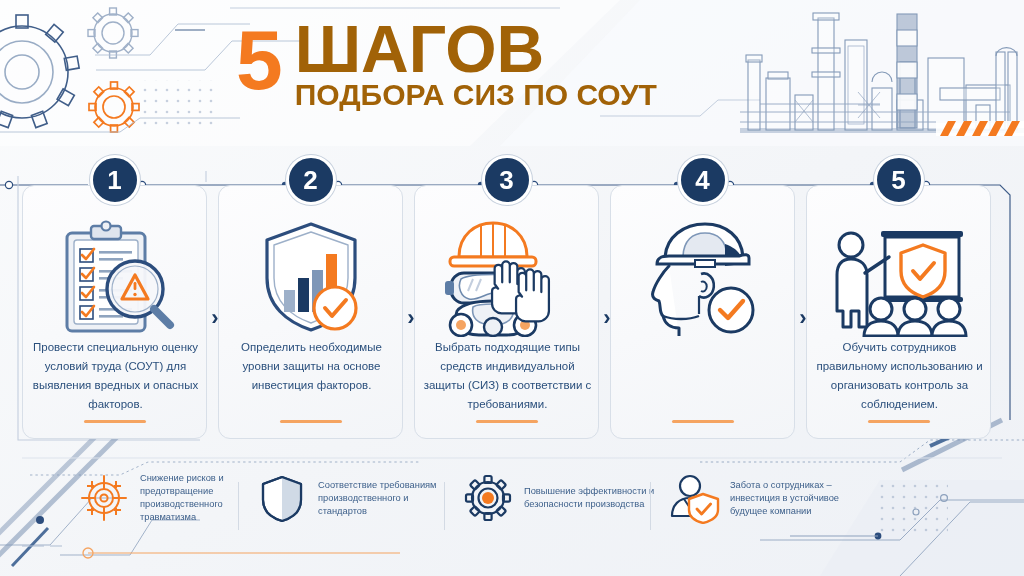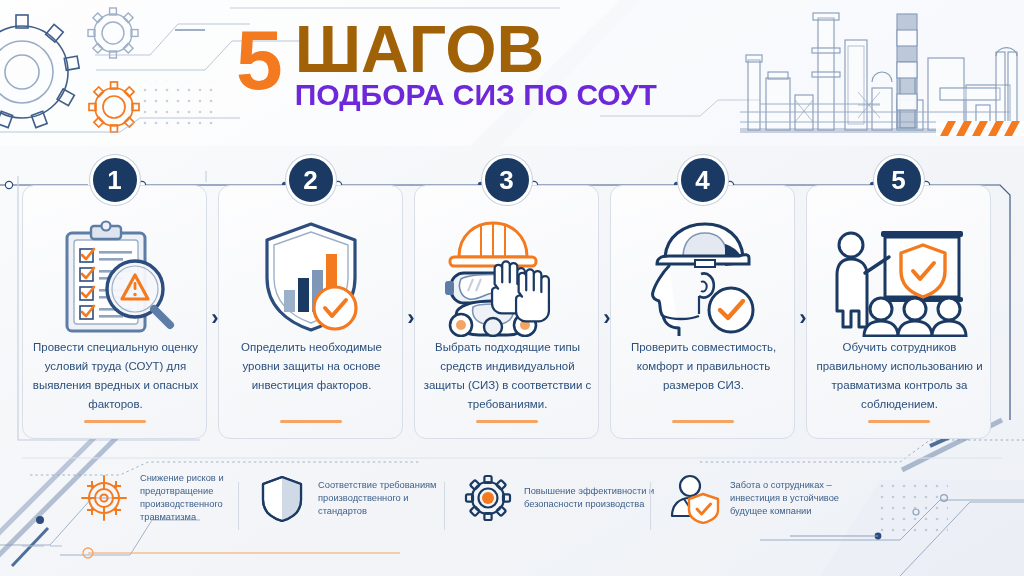--- a/index.html
+++ b/index.html
@@ -27,21 +27,21 @@
     color: #f47a20; letter-spacing: -2px;
     font-family: "Liberation Sans", sans-serif;
   }
   .title-words { margin-left: 14px; padding-top: 2px; }
   .title-main {
     font-size: 66px; line-height: 52px; font-weight: 800;
     color: #a16207; letter-spacing: 0px;
   }
   .title-sub {
     font-size: 30px; line-height: 34px; font-weight: 700;
-    color: #6d28d9; margin-top: 3px; letter-spacing: 0px;
+    color: #a16207; margin-top: 3px; letter-spacing: 0px;
   }
 
   
   .steps { position: absolute; left: 0; top: 152px; width: 1024px; height: 300px; }
   .step {
     position: absolute; top: 33px; width: 185px; height: 254px;
     background: linear-gradient(160deg,#fdfdfe 0%, #f3f5f8 100%);
     border: 1px solid #d8dfe8;
     border-radius: 12px;
   }
@@ -443,21 +443,20 @@
           <path d="M30,50 C24,56 16,68 14,76 C12,82 17,84 20,85 C22,90 20,96 24,100 C26,108 32,112 40,112 L40,120" fill="#ffffff" stroke="#1b3a63" stroke-width="3" stroke-linejoin="round" stroke-linecap="round"></path>
           <path d="M24,100 C34,104 50,104 60,100" fill="none" stroke="#1b3a63" stroke-width="2.4"></path>
           <path d="M62,58 a10,12 0 1 1 -2,22" fill="none" stroke="#1b3a63" stroke-width="2.6"></path>
           <path d="M62,66 a4,5 0 1 1 0,9" fill="none" stroke="#1b3a63" stroke-width="2"></path>
           <path d="M60,80 L60,98" fill="none" stroke="#1b3a63" stroke-width="2.2"></path>
 
           <circle cx="92" cy="94" r="22" fill="#ffffff" stroke="#1b3a63" stroke-width="3"></circle>
           <path d="M81,94 l8,8 l15,-17" fill="none" stroke="#f47a20" stroke-width="4.4" stroke-linecap="round" stroke-linejoin="round"></path>
         </svg>
       </div>
-      <div class="step-text">Проверить совместимость, комфорт и правильность размеров СИЗ.</div>
       <div class="step-rule"></div>
     </div>
 
     <div class="step s5">
       <div class="badge">5</div>
       <div class="step-icon">
         <svg width="140" height="122" viewBox="0 0 140 122">
 
           <rect x="52" y="16" width="82" height="6" rx="2" fill="#1b3a63"></rect>
           <rect x="56" y="22" width="74" height="60" fill="#ffffff" stroke="#1b3a63" stroke-width="3"></rect>
@@ -473,21 +472,21 @@
           <g fill="#ffffff" stroke="#1b3a63" stroke-width="3">
             <circle cx="52" cy="94" r="11"></circle>
             <path d="M52,106 C41,106 35,112 35,121 L69,121 C69,112 63,106 52,106 Z"></path>
             <circle cx="86" cy="94" r="11"></circle>
             <path d="M86,106 C75,106 69,112 69,121 L103,121 C103,112 97,106 86,106 Z"></path>
             <circle cx="120" cy="94" r="11"></circle>
             <path d="M120,106 C109,106 103,112 103,121 L137,121 C137,112 131,106 120,106 Z"></path>
           </g>
         </svg>
       </div>
-      <div class="step-text">Обучить сотрудников правильному использованию и травматизма контроль за соблюдением.</div>
+      <div class="step-text">Обучить сотрудников правильному использованию и организовать контроль за соблюдением.</div>
       <div class="step-rule"></div>
     </div>
 
     <div class="chev c1">›</div>
     <div class="chev c2">›</div>
     <div class="chev c3">›</div>
     <div class="chev c4">›</div>
   </div>
 
   <div class="benefits">

